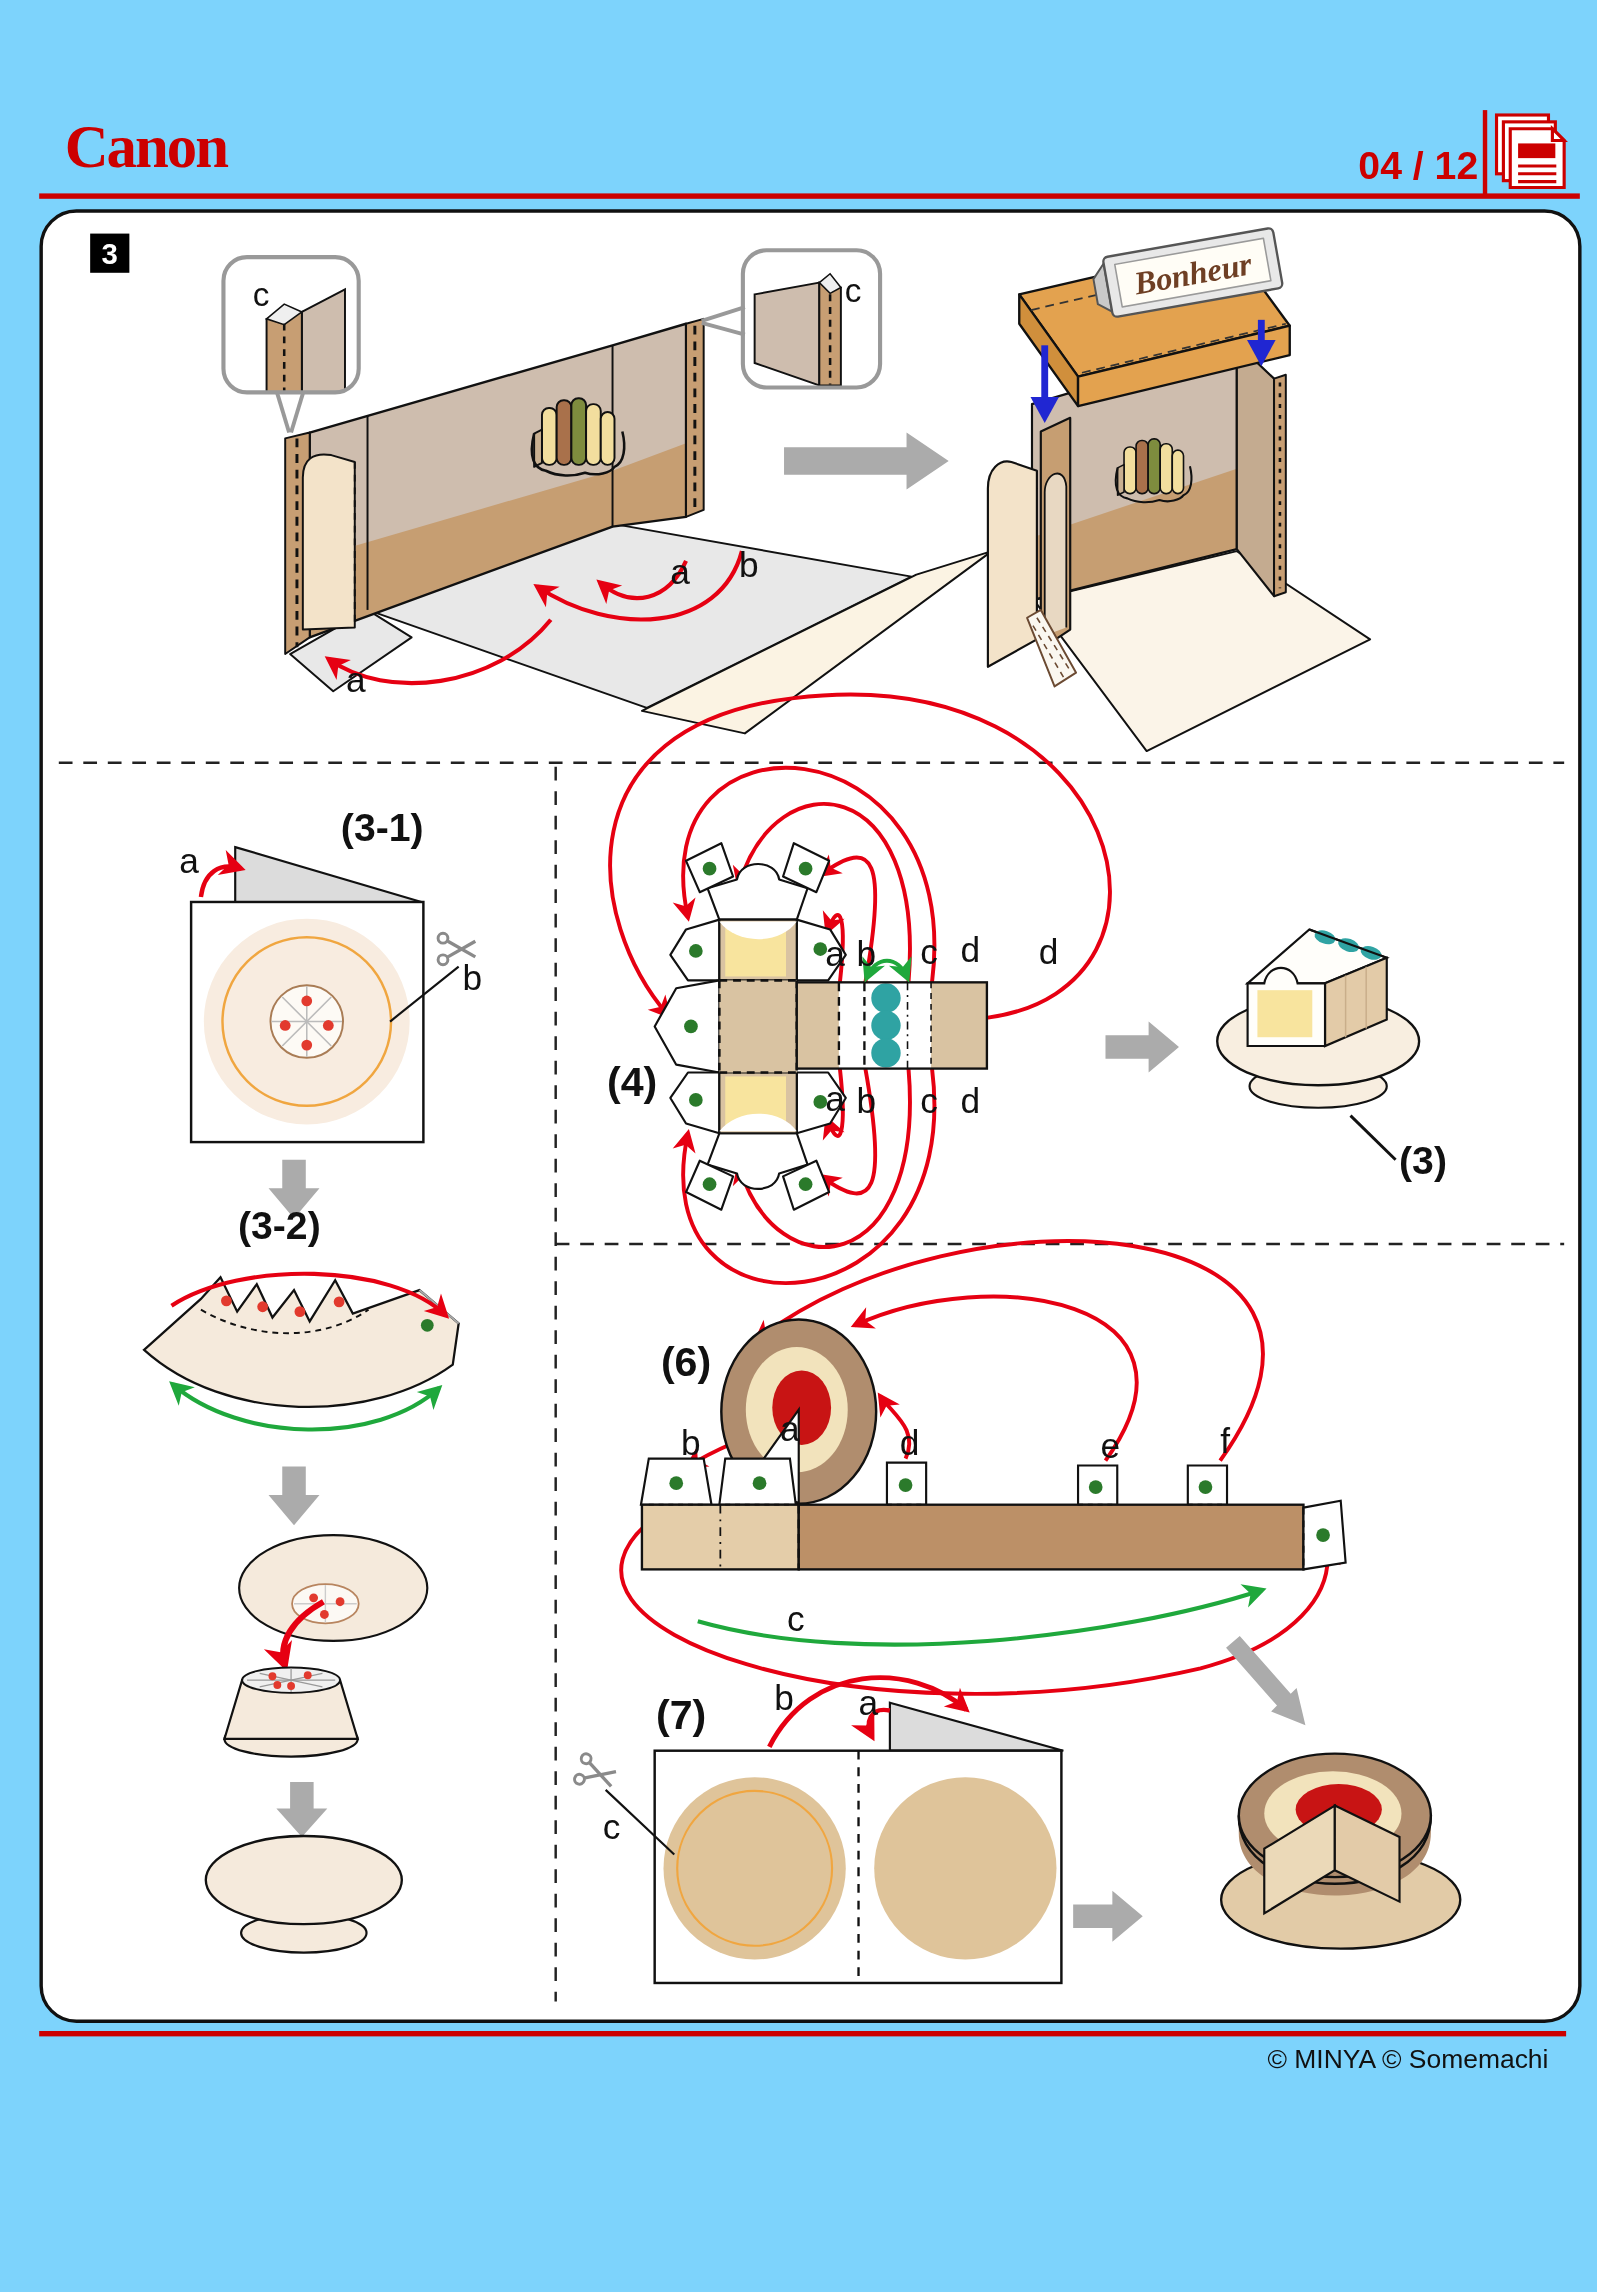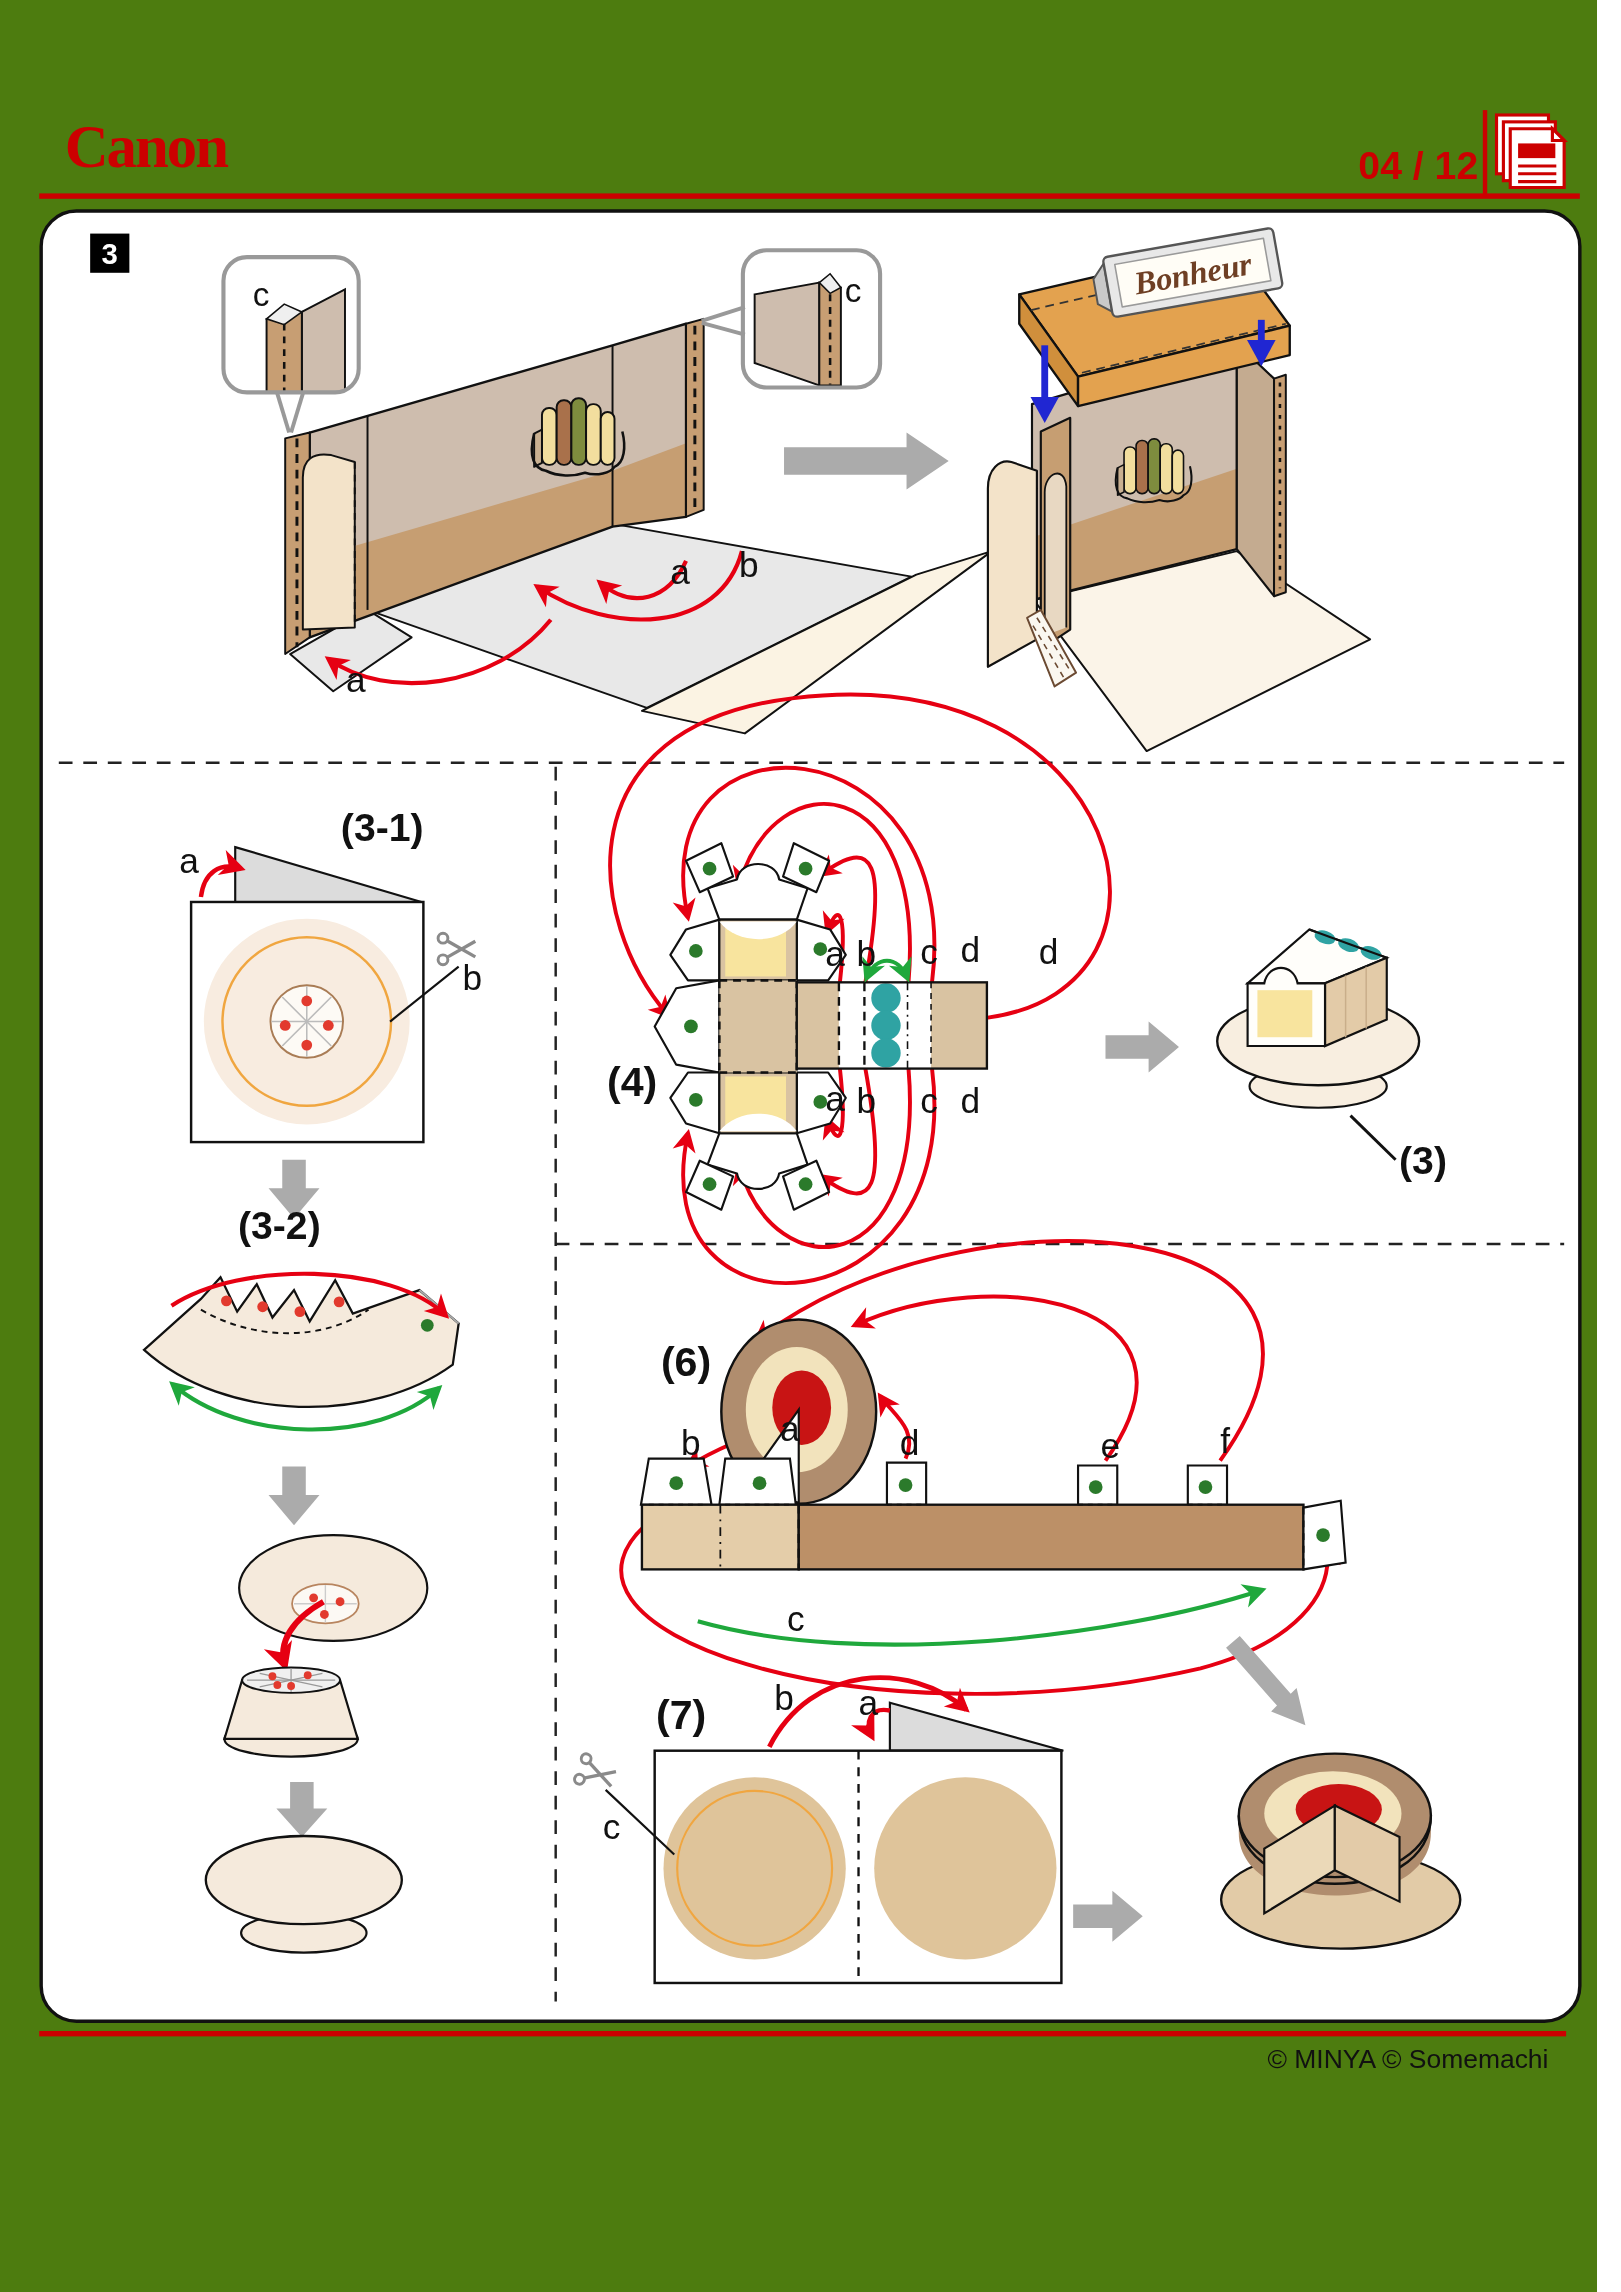--- a/index.html
+++ b/index.html
@@ -1,16 +1,16 @@
 <!DOCTYPE html>
 <html><head>
 <meta charset="utf-8">
 <style>
   html,body{margin:0;padding:0;background:#ffffff;}
-  .page{position:relative;width:1597px;height:2293px;background:#4d7c0f;font-family:"Liberation Sans",sans-serif;}
+  .page{position:relative;width:1597px;height:2293px;background:#7dd3fc;font-family:"Liberation Sans",sans-serif;}
   svg{display:block;}
   text{font-family:"Liberation Sans",sans-serif;}
   .serif{font-family:"Liberation Serif",serif;}
 </style>
 </head>
 <body>
 
 <div class="page">
 <svg width="1621" height="2293" viewBox="0 0 1654 2339" xmlns="http://www.w3.org/2000/svg">
   <defs>

